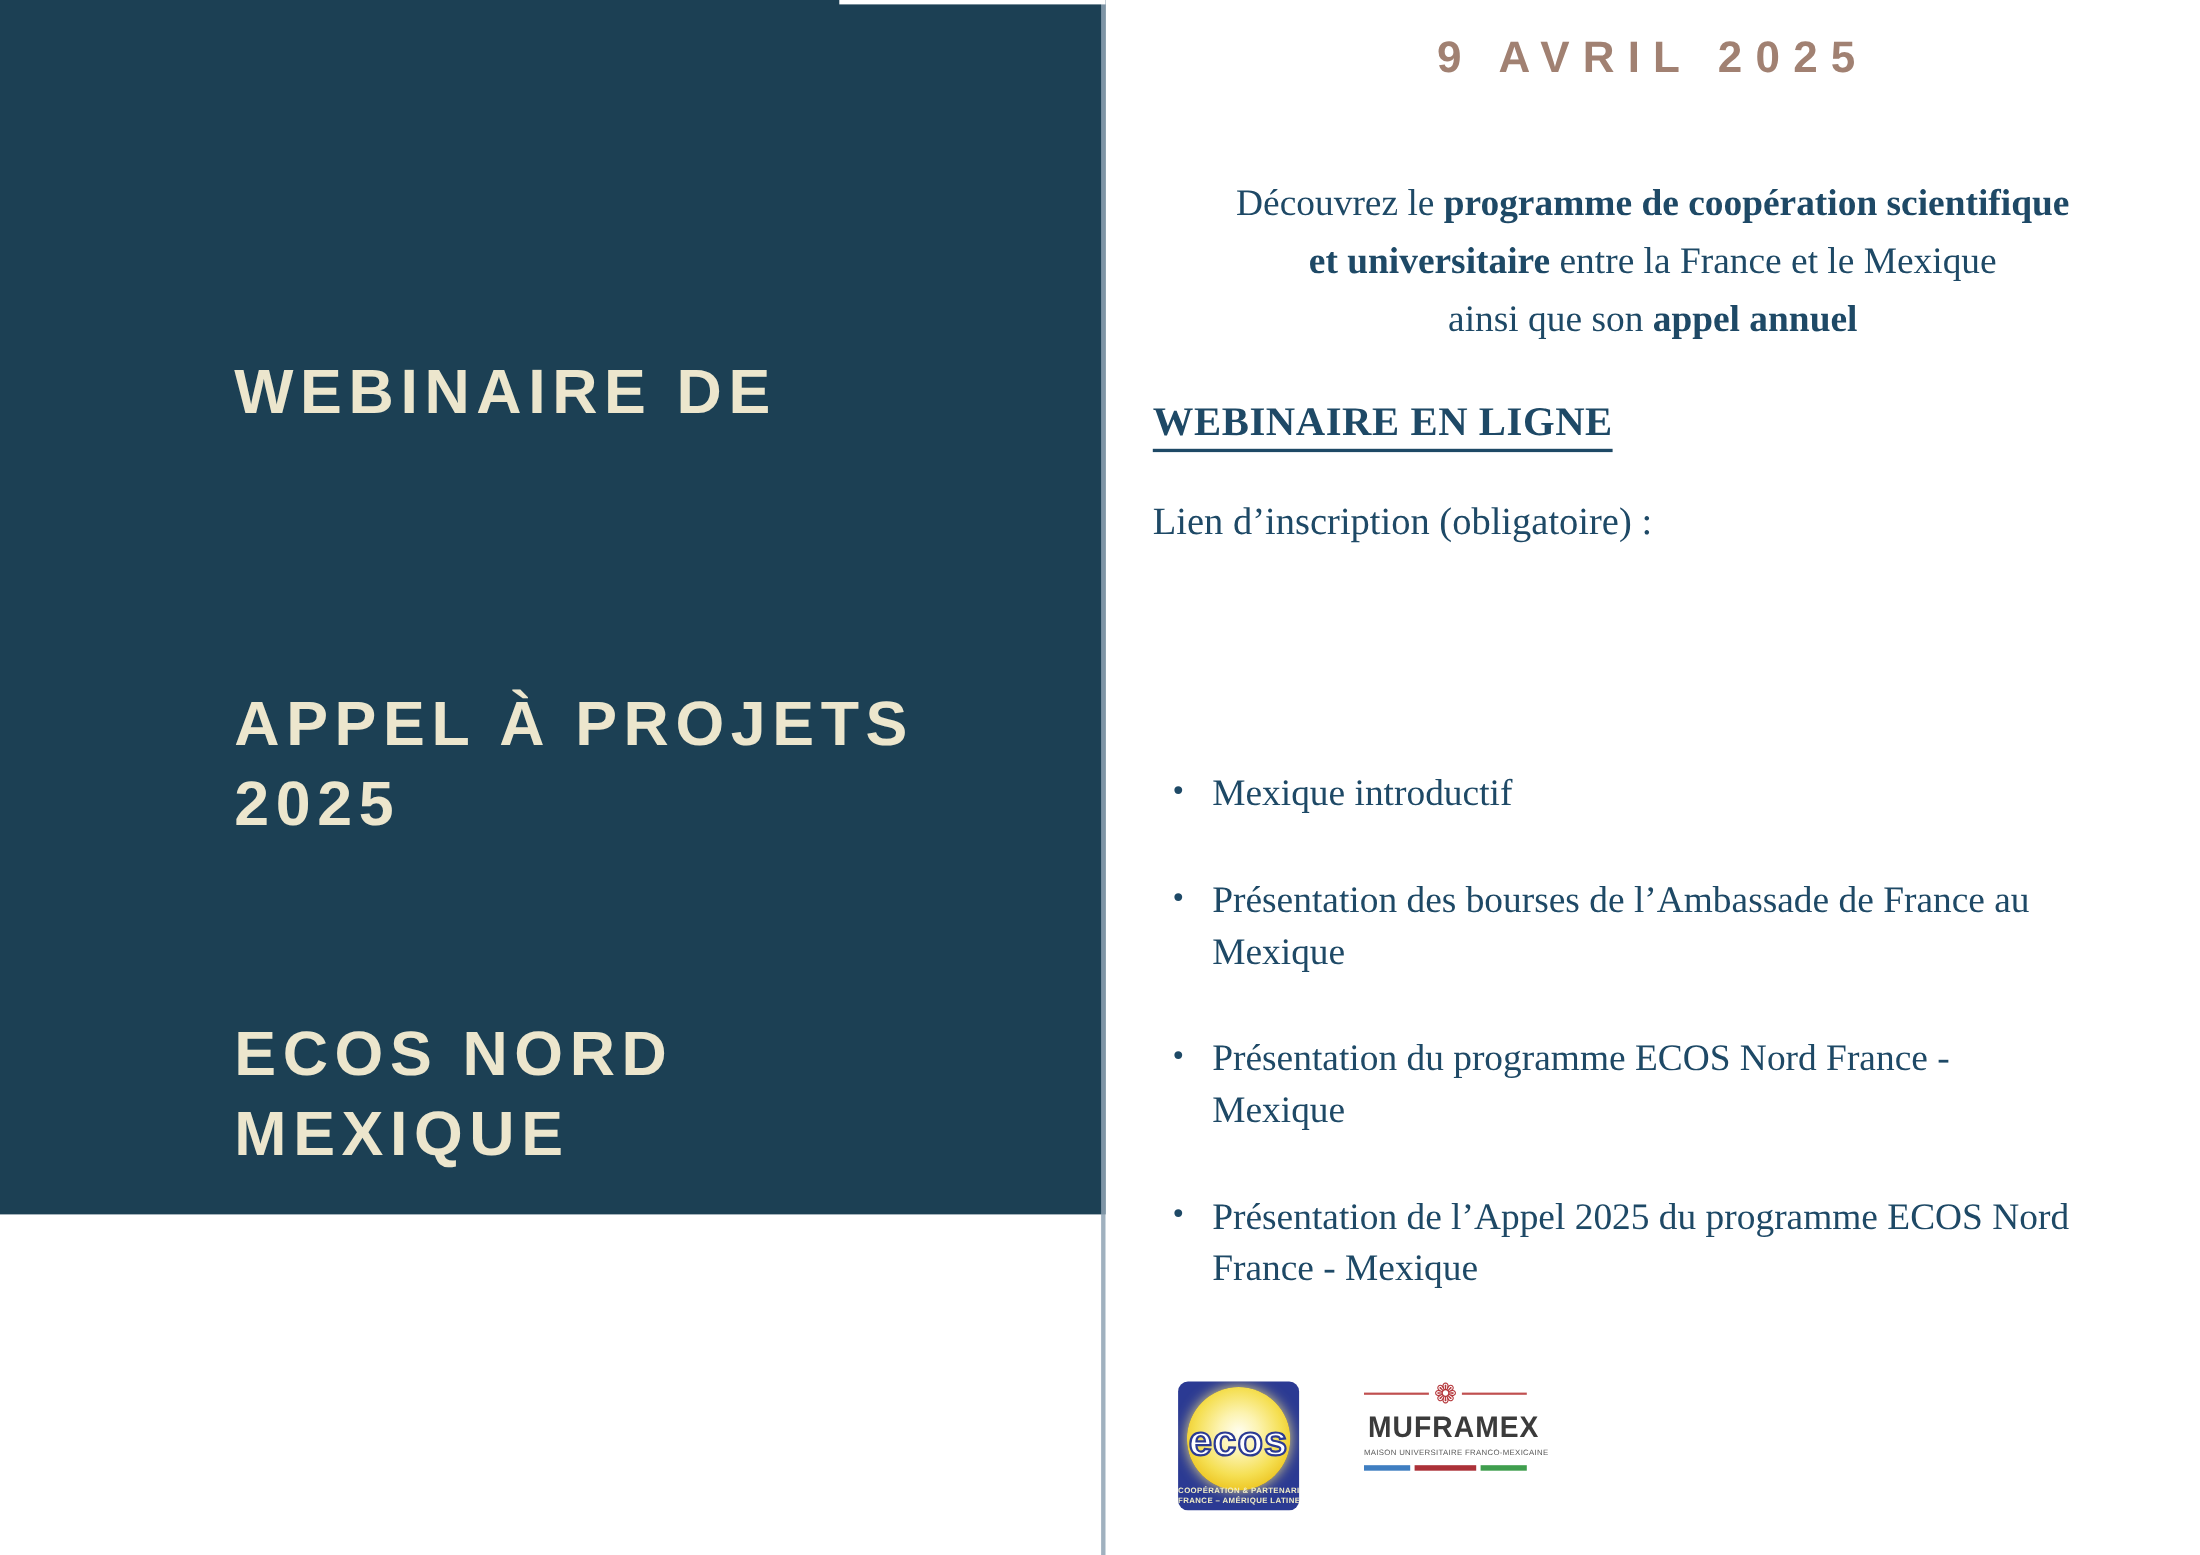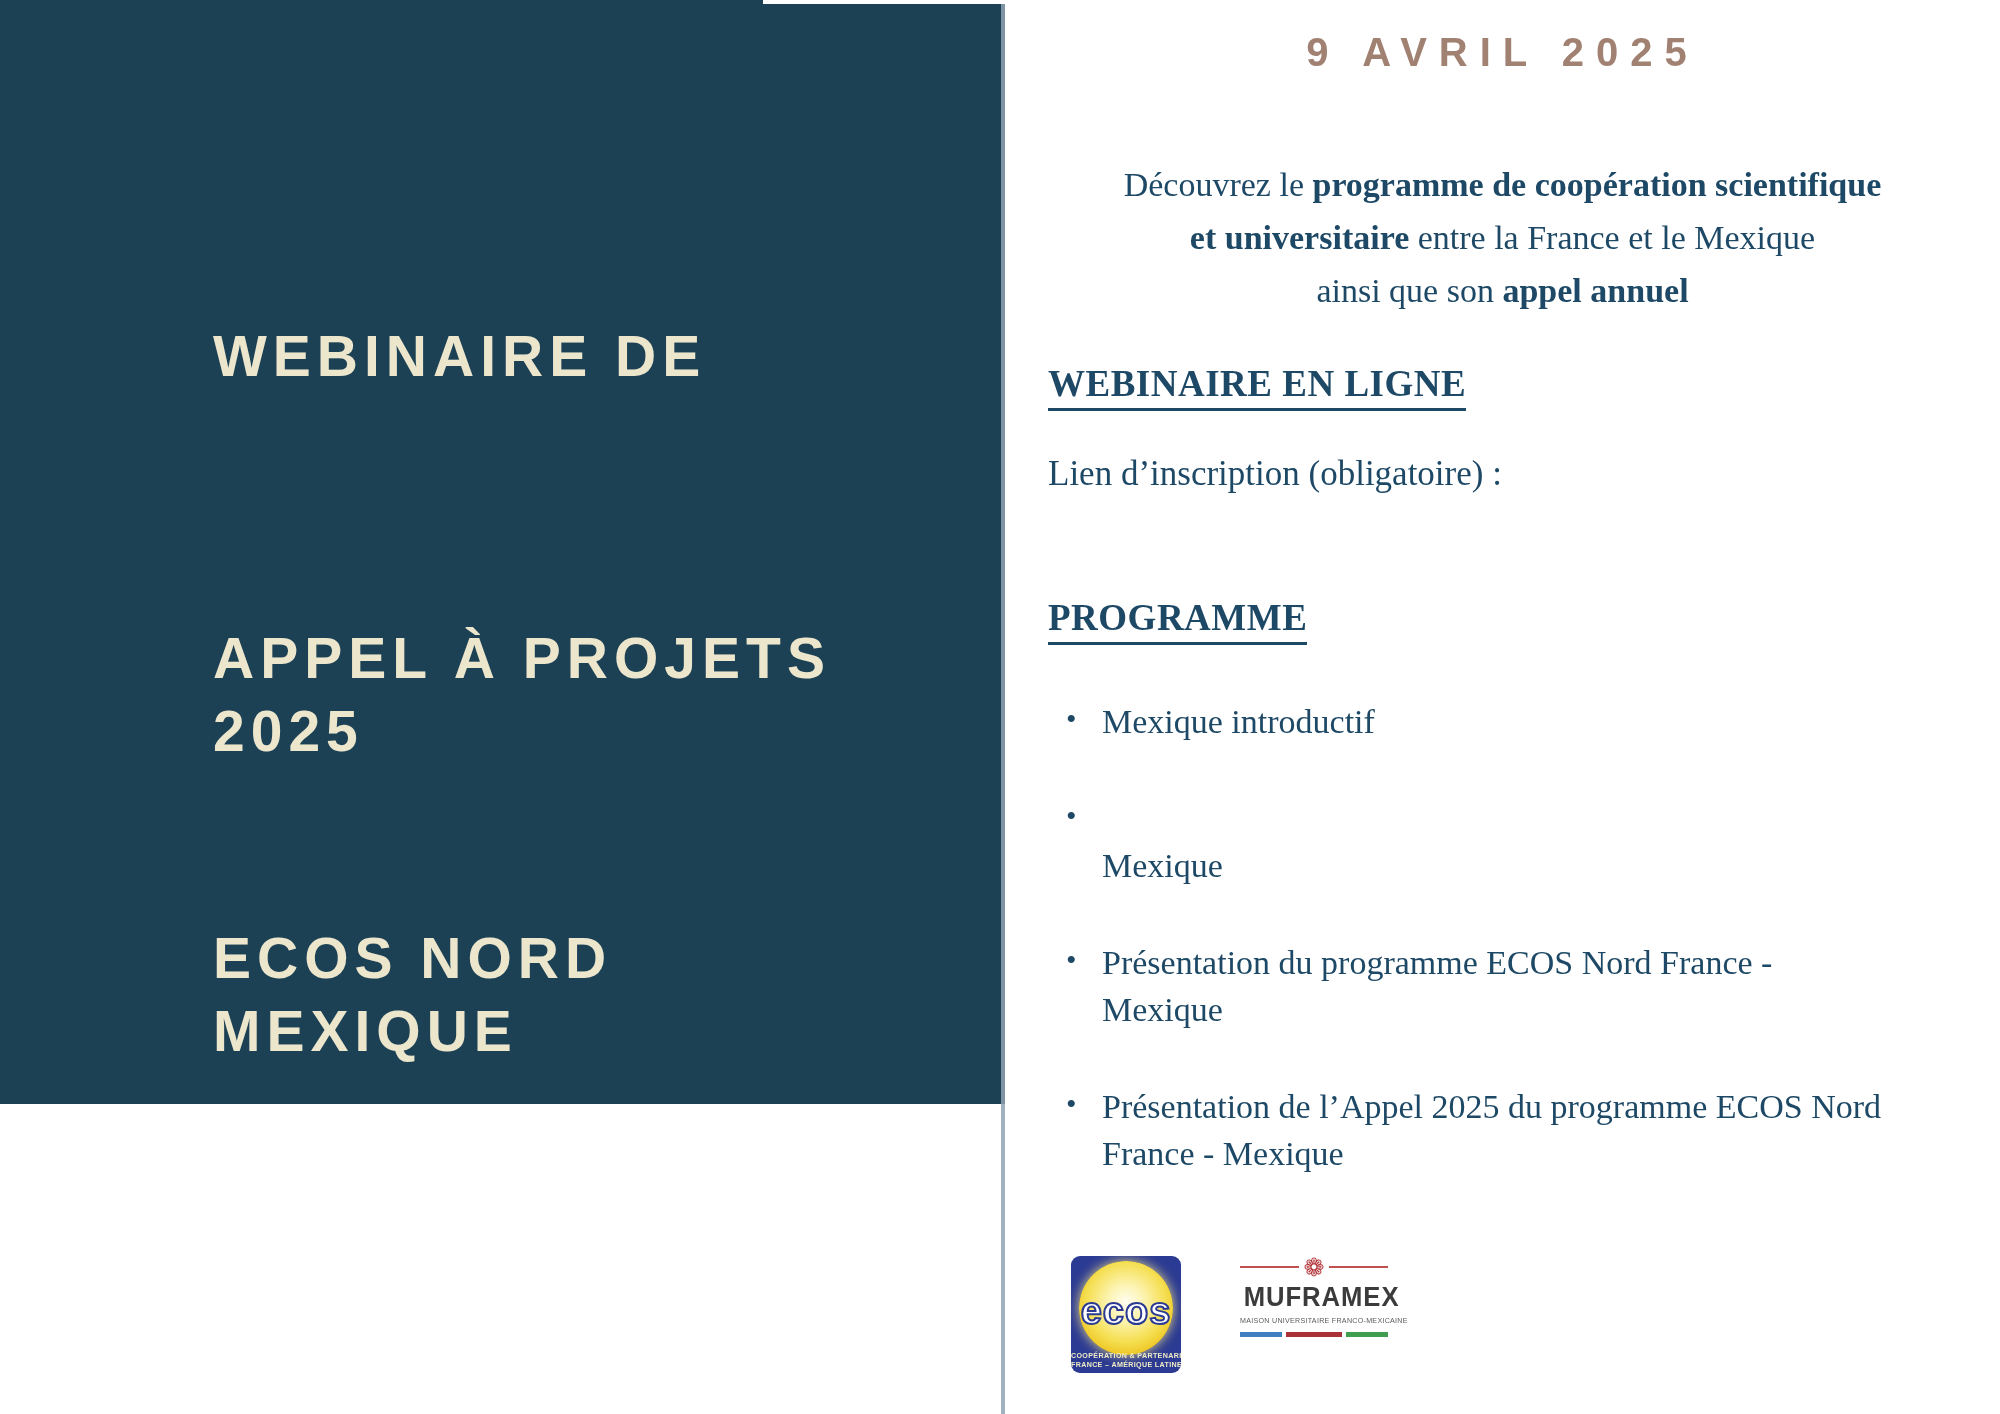--- a/index.html
+++ b/index.html
@@ -97,25 +97,24 @@
     <div class="intro">
       <div><span>Découvrez le </span><b>programme de coopération scientifique</b></div>
       <div><b>et universitaire</b><span> entre la France et le Mexique</span></div>
       <div><span>ainsi que son </span><b>appel annuel</b></div>
     </div>
 
     <div class="section-heading heading-webinaire">WEBINAIRE EN LIGNE</div>
 
     <div class="lien">Lien d’inscription (obligatoire) :</div>
 
-    <div class="section-heading heading-programme">PROGRAMME</div>
 
     <ul class="program-list">
         <li><span>Mexique introductif</span></li>
-        <li><br><span>Mexique</span></li>
+        <li><span>Présentation des bourses de l’Ambassade de France au</span><br><span>Mexique</span></li>
         <li><span>Présentation du programme ECOS Nord France -</span><br><span>Mexique</span></li>
         <li><span>Présentation de l’Appel 2025 du programme ECOS Nord</span><br><span>France - Mexique</span></li>
       </ul>
 
     <div class="logo-ecos" style="left:66px;">
       <div class="ecos-globe"></div>
       <div class="ecos-word">ecos</div>
       <div class="ecos-caption">
         <div>COOPÉRATION &amp; PARTENARIAT</div>
         <div>FRANCE – AMÉRIQUE LATINE</div>

